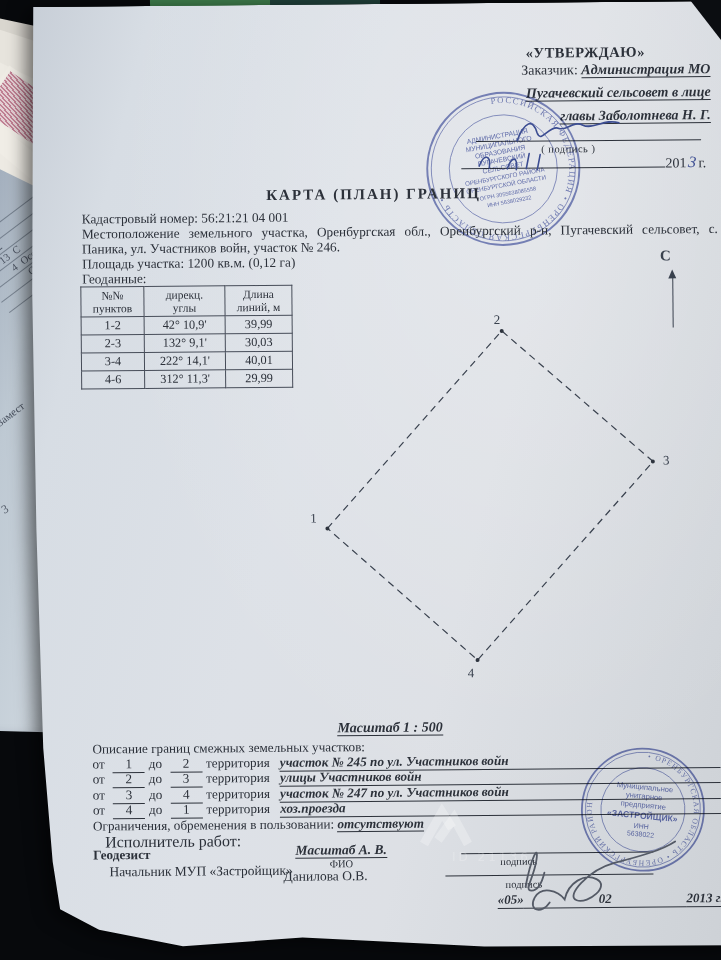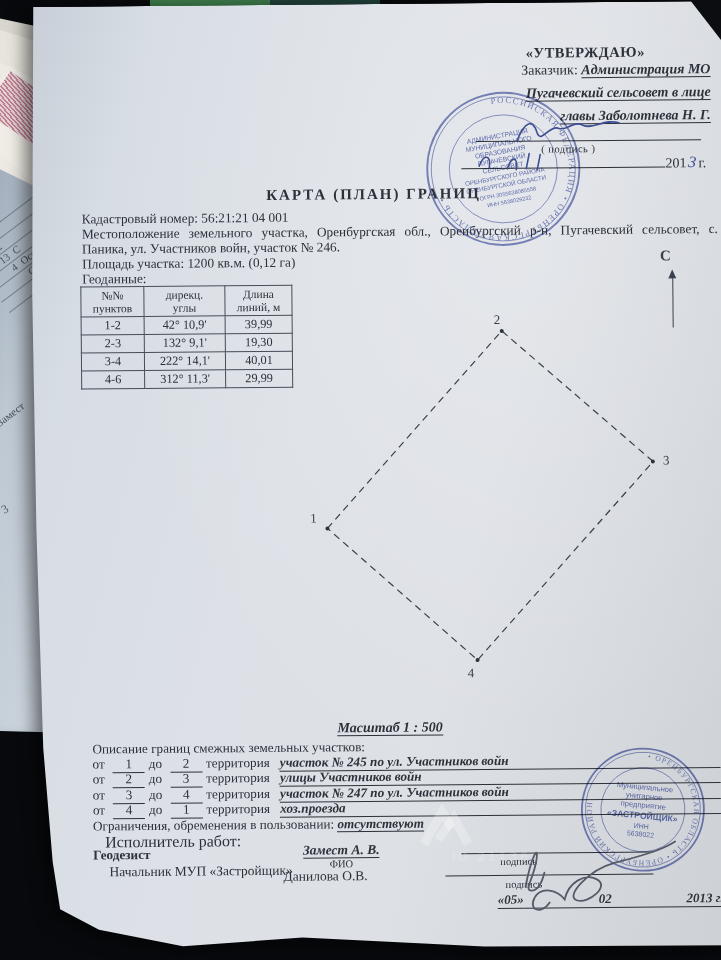--- a/index.html
+++ b/index.html
@@ -223,21 +223,21 @@
               </th>
       </tr>
       <tr>
               <td>1-2</td>
               <td>42° 10,9'</td>
               <td>39,99</td>
             </tr>
       <tr>
               <td>2-3</td>
               <td>132° 9,1'</td>
-              <td>19,30</td>
+              <td>30,03</td>
             </tr>
       <tr>
               <td>3-4</td>
               <td>222° 14,1'</td>
               <td>40,01</td>
             </tr>
       <tr>
               <td>4-6</td>
               <td>312° 11,3'</td>
               <td>29,99</td>
@@ -292,21 +292,21 @@
             <span class="b-val">хоз.проезда</span>
       </div>
     </div>
 
     <div class="abs restr">
       <span>Ограничения, обременения в пользовании:</span>
       <span class="fill">отсутствуют</span>
     </div>
     <div class="abs exec">Исполнитель работ:</div>
     <div class="abs role">Геодезист</div>
-    <div class="abs fio"><span class="fill">Замест А. В.</span></div>
+    <div class="abs fio"><span class="fill">Масштаб А. В.</span></div>
     <div class="abs fio-cap">ФИО</div>
     <div class="abs chief">Начальник МУП «Застройщик»</div>
     <div class="abs chief-name">Данилова О.В.</div>
     <div class="abs sg1"></div>
     <div class="abs sg1cap">подпись</div>
     <div class="abs sg2"></div>
     <div class="abs sg2cap">подпись</div>
 
     <div class="abs fdate">
       <span class="seg">«05»</span>

